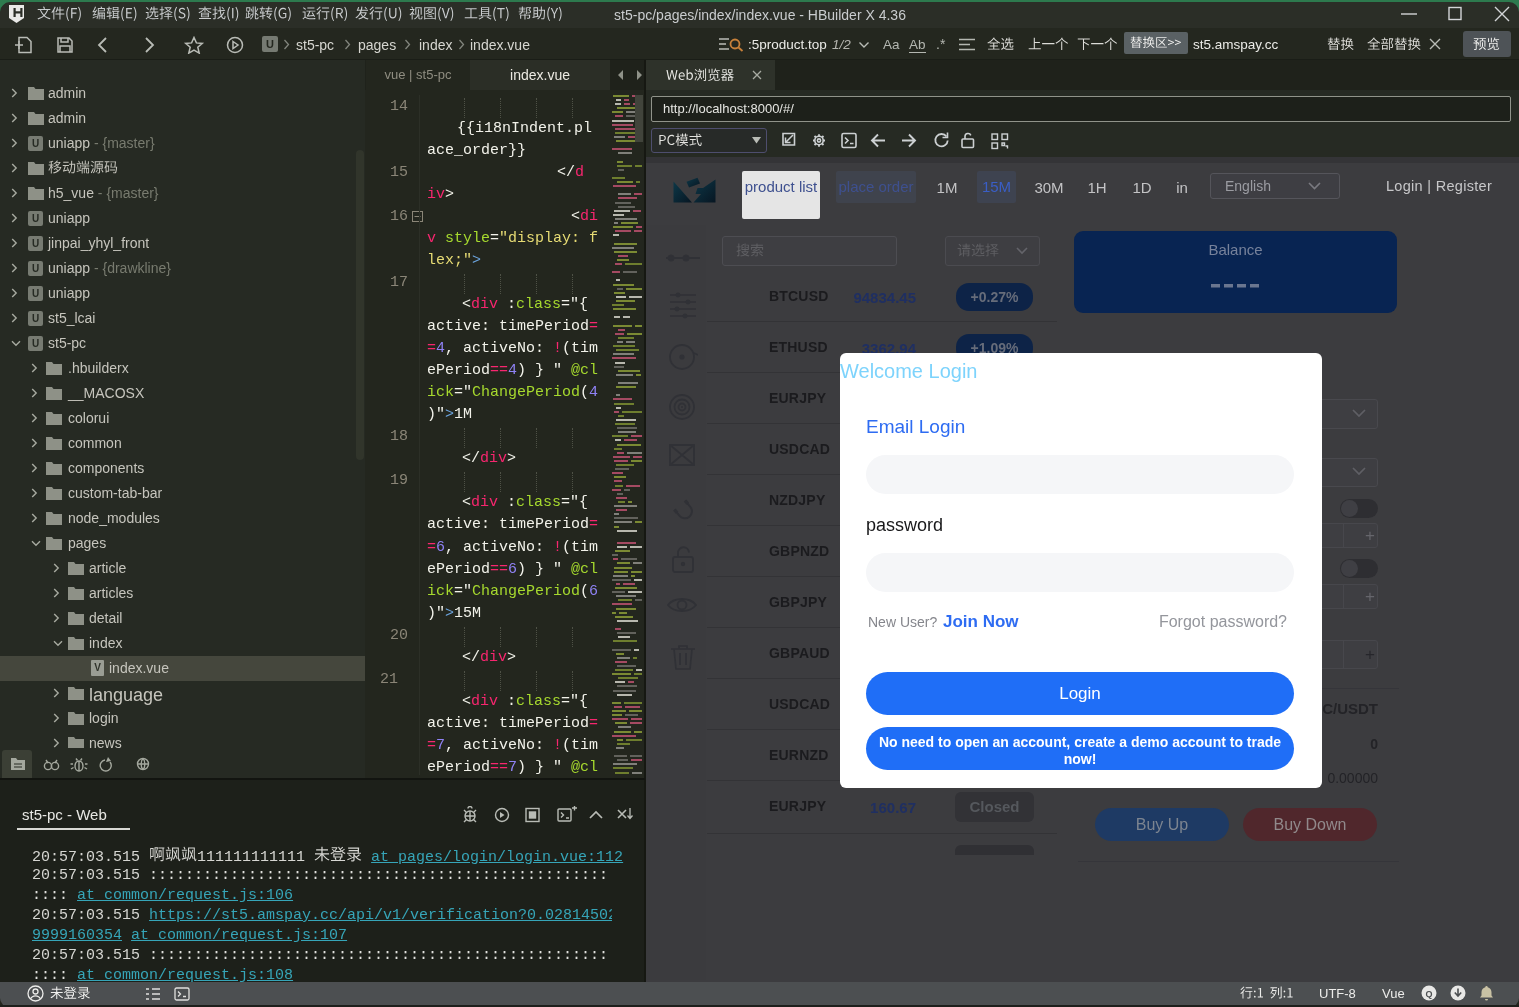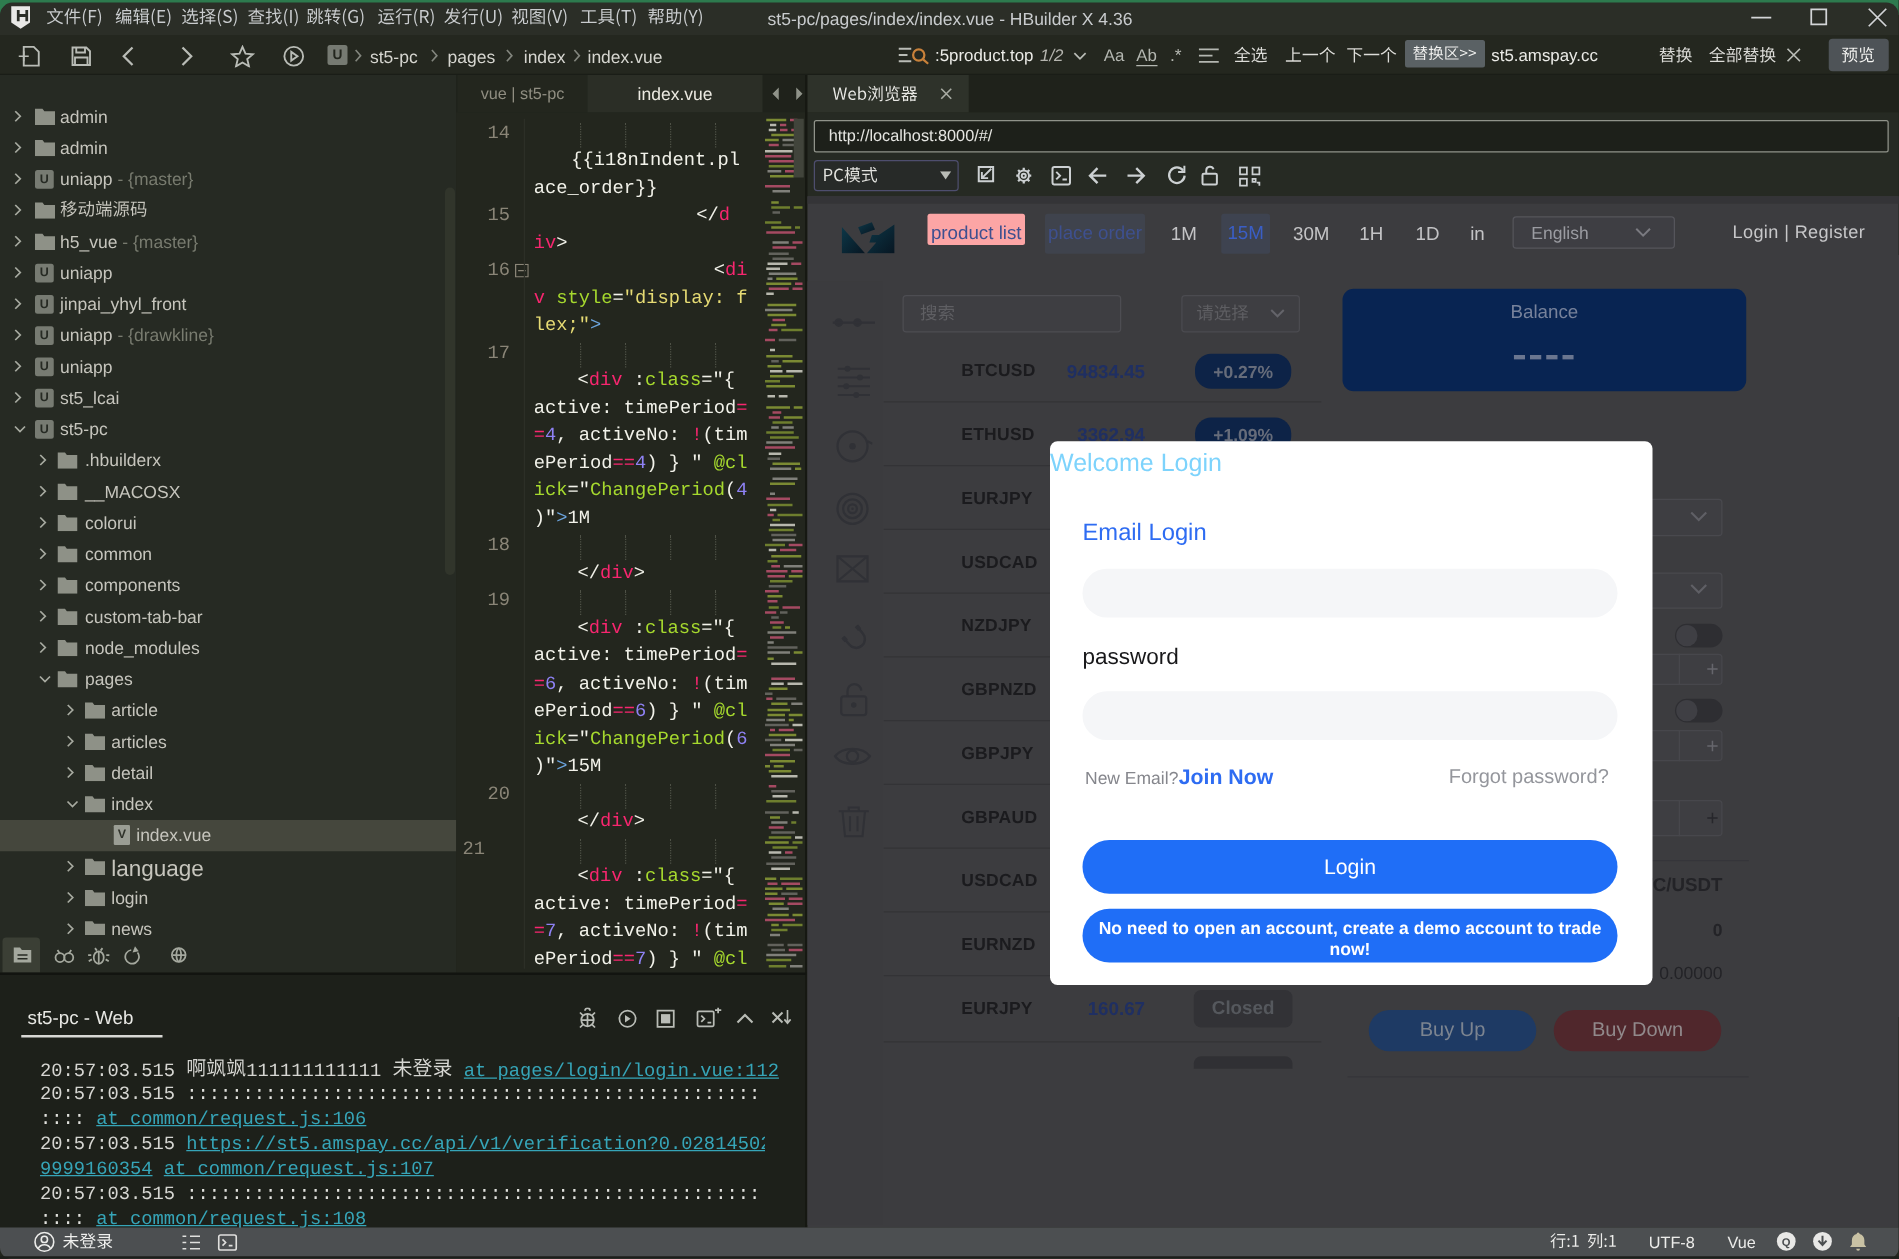--- a/index.html
+++ b/index.html
@@ -392,21 +392,21 @@
 <div class="ab mono" style="left:427px;top:712.9px;font-size:15px;line-height:22.05px;white-space:pre"><span style="color:#f2f2ea">active: timePeriod</span><span style="color:#f7266f">=</span></div>
 <div class="ab mono" style="left:427px;top:734.95px;font-size:15px;line-height:22.05px;white-space:pre"><span style="color:#f7266f">=</span><span style="color:#8f82f5">7</span><span style="color:#f2f2ea">, activeNo: </span><span style="color:#f7266f">!</span><span style="color:#f2f2ea">(tim</span></div>
 <div class="ab mono" style="left:427px;top:757.0px;font-size:15px;line-height:22.05px;white-space:pre"><span style="color:#f2f2ea">ePeriod</span><span style="color:#f7266f">==</span><span style="color:#8f82f5">7</span><span style="color:#f2f2ea">) } " </span><span style="color:#a6d92e">@cl</span></div>
 <div class="ab mono" style="left:370px;top:95.5px;width:38px;text-align:right;font-size:15px;line-height:22.05px;color:#8a8577">14</div>
 <div class="ab mono" style="left:370px;top:161.65px;width:38px;text-align:right;font-size:15px;line-height:22.05px;color:#8a8577">15</div>
 <div class="ab mono" style="left:370px;top:205.75px;width:38px;text-align:right;font-size:15px;line-height:22.05px;color:#8a8577">16</div>
 <div class="ab mono" style="left:370px;top:271.9px;width:38px;text-align:right;font-size:15px;line-height:22.05px;color:#8a8577">17</div>
 <div class="ab mono" style="left:370px;top:426.25px;width:38px;text-align:right;font-size:15px;line-height:22.05px;color:#8a8577">18</div>
 <div class="ab mono" style="left:370px;top:470.35px;width:38px;text-align:right;font-size:15px;line-height:22.05px;color:#8a8577">19</div>
 <div class="ab mono" style="left:370px;top:624.7px;width:38px;text-align:right;font-size:15px;line-height:22.05px;color:#8a8577">20</div>
-<div class="ab mono" style="left:370px;top:668.8000000000001px;width:38px;text-align:left;font-size:15px;line-height:22.05px;color:#8a8577">21</div>
+<div class="ab mono" style="left:370px;top:668.8000000000001px;width:38px;text-align:center;font-size:15px;line-height:22.05px;color:#8a8577">21</div>
 <svg class="ab" style="left:412px;top:211px" width="11" height="11" viewBox="0 0 11 11" stroke="#8a8577" fill="none">
     <rect x="0.5" y="0.5" width="10" height="10"></rect>
     <path d="M2.5 5.5 h6"></path>
   </svg>
 <div class="ab" style="left:464px;top:97.5px;width:0;height:20px;border-left:1px dotted #4e5146"></div>
 <div class="ab" style="left:500px;top:97.5px;width:0;height:20px;border-left:1px dotted #4e5146"></div>
 <div class="ab" style="left:536px;top:97.5px;width:0;height:20px;border-left:1px dotted #4e5146"></div>
 <div class="ab" style="left:572px;top:97.5px;width:0;height:20px;border-left:1px dotted #4e5146"></div>
 <div class="ab" style="left:464px;top:273.9px;width:0;height:20px;border-left:1px dotted #4e5146"></div>
 <div class="ab" style="left:500px;top:273.9px;width:0;height:20px;border-left:1px dotted #4e5146"></div>
@@ -682,21 +682,21 @@
     <defs>
       <linearGradient id="lg" x1="0" y1="0" x2="1" y2="1">
         <stop offset="0" stop-color="#0d3848"></stop>
         <stop offset="1" stop-color="#071622"></stop>
       </linearGradient>
     </defs>
     <path fill="url(#lg)" d="M0.5 4.5 L0.5 25.5 L19 25.5 Z"></path>
     <path fill="url(#lg)" d="M42.5 2.5 L42.5 25.5 L20.5 25.5 L28 17 L22.5 17 L24.5 11 L30 11 Z"></path>
     <path fill="url(#lg)" d="M13.5 4.8 L24.5 0.8 L27 6.5 L16 10.5 Z"></path>
   </svg>
-<div class="ab" style="left:742px;top:171px;width:78px;height:25px;background:#fca5a5;border-radius:2px;font-size:15px;color:#3e508f;text-align:center;line-height:32px">product list</div>
+<div class="ab" style="left:742px;top:171px;width:78px;height:48px;background:#e5e5e5;border-radius:2px;font-size:15px;color:#3e508f;text-align:center;line-height:32px">product list</div>
 <div class="ab" style="left:836px;top:171px;width:80px;height:32px;background:#3f434d;border-radius:2px;font-size:15px;color:#3e508f;text-align:center;line-height:32px">place order</div>
 <div class="ab" style="left:933px;top:179px;width:28px;text-align:center;font-size:15px;color:#c3c3c5">1M</div>
 <div class="ab" style="left:977px;top:171px;width:39px;height:32px;background:#3e4350;border-radius:2px;font-size:15px;color:#3a5ec6;text-align:center;line-height:32px">15M</div>
 <div class="ab" style="left:1033px;top:179px;width:32px;text-align:center;font-size:15px;color:#c3c3c5">30M</div>
 <div class="ab" style="left:1086px;top:179px;width:22px;text-align:center;font-size:15px;color:#c3c3c5">1H</div>
 <div class="ab" style="left:1131px;top:179px;width:22px;text-align:center;font-size:15px;color:#c3c3c5">1D</div>
 <div class="ab" style="left:1172px;top:179px;width:20px;text-align:center;font-size:15px;color:#c3c3c5">in</div>
 <div class="ab" style="left:1210px;top:173px;width:130px;height:26px;border:1px solid #55555b;border-radius:3px;background:#3e3e43"></div>
 <div class="ab" style="left:1225px;top:178px;font-size:14px;color:#9b9ca2">English</div>
 <svg class="ab" style="left:1308px;top:182px" width="13" height="8" viewBox="0 0 13 8" stroke="#7a7a80" stroke-width="1.6" fill="none">
@@ -826,21 +826,21 @@
 <div class="ab" style="left:1278px;top:770px;width:100px;text-align:right;font-size:14px;font-weight:normal;color:#232327">0.00000</div>
 <div class="ab" style="left:1095px;top:808px;width:134px;height:33px;background:#1e3a64;border-radius:17px;font-size:16px;color:#7c8490;text-align:center;line-height:33px">Buy Up</div>
 <div class="ab" style="left:1243px;top:808px;width:134px;height:33px;background:#50272c;border-radius:17px;font-size:16px;color:#91898b;text-align:center;line-height:33px">Buy Down</div>
 <div class="ab" style="left:1078px;top:861px;width:321px;height:1px;background:#35353a"></div>
 <div class="ab" style="left:840px;top:353px;width:482px;height:435px;background:#ffffff;border-radius:6px"></div>
 <div class="ab" style="left:840px;top:360px;width:482px;text-align:left;font-size:20px;color:#7dd3fc">Welcome Login</div>
 <div class="ab" style="left:866px;top:416px;font-size:19px;color:#2e6cf2">Email Login</div>
 <div class="ab" style="left:866px;top:455px;width:428px;height:39px;background:#f5f6f8;border-radius:20px"></div>
 <div class="ab" style="left:866px;top:515px;font-size:18px;color:#18181a">password</div>
 <div class="ab" style="left:866px;top:553px;width:428px;height:39px;background:#f5f6f8;border-radius:20px"></div>
-<div class="ab" style="left:868px;top:614px;font-size:14px;color:#85868c">New Email?</div>
+<div class="ab" style="left:868px;top:614px;font-size:14px;color:#85868c">New User?</div>
 <div class="ab" style="left:943px;top:612px;font-size:17px;font-weight:bold;color:#2e6cf2">Join Now</div>
 <div class="ab" style="left:1087px;top:613px;width:200px;text-align:right;font-size:16px;color:#94969c">Forgot password?</div>
 <div class="ab" style="left:866px;top:672px;width:428px;height:43px;background:#1f6ef7;border-radius:22px;font-size:17px;color:#fff;text-align:center;line-height:43px">Login</div>
 <div class="ab" style="left:866px;top:727px;width:428px;height:43px;background:#1f6ef7;border-radius:22px"></div>
 <div class="ab" style="left:866px;top:734px;width:428px;text-align:center;font-size:14px;font-weight:bold;color:#fff;line-height:17px">No need to open an account, create a demo account to trade<br>now!</div>
 <div class="ab" style="left:0;top:778px;width:645px;height:2px;background:#121410"></div>
 <div class="ab" style="left:0;top:780px;width:644px;height:202px;background:#1d201a"></div>
 <div class="ab" style="left:22px;top:806px;font-size:15px;color:#e8e8e4">st5-pc - Web</div>
 <div class="ab" style="left:17px;top:828px;width:113px;height:2px;background:#d8d8d4"></div>
 <svg class="ab" style="left:462px;top:806px" width="172" height="17" viewBox="0 0 172 17" stroke="#b9bcb6" stroke-width="1.4" fill="none">

